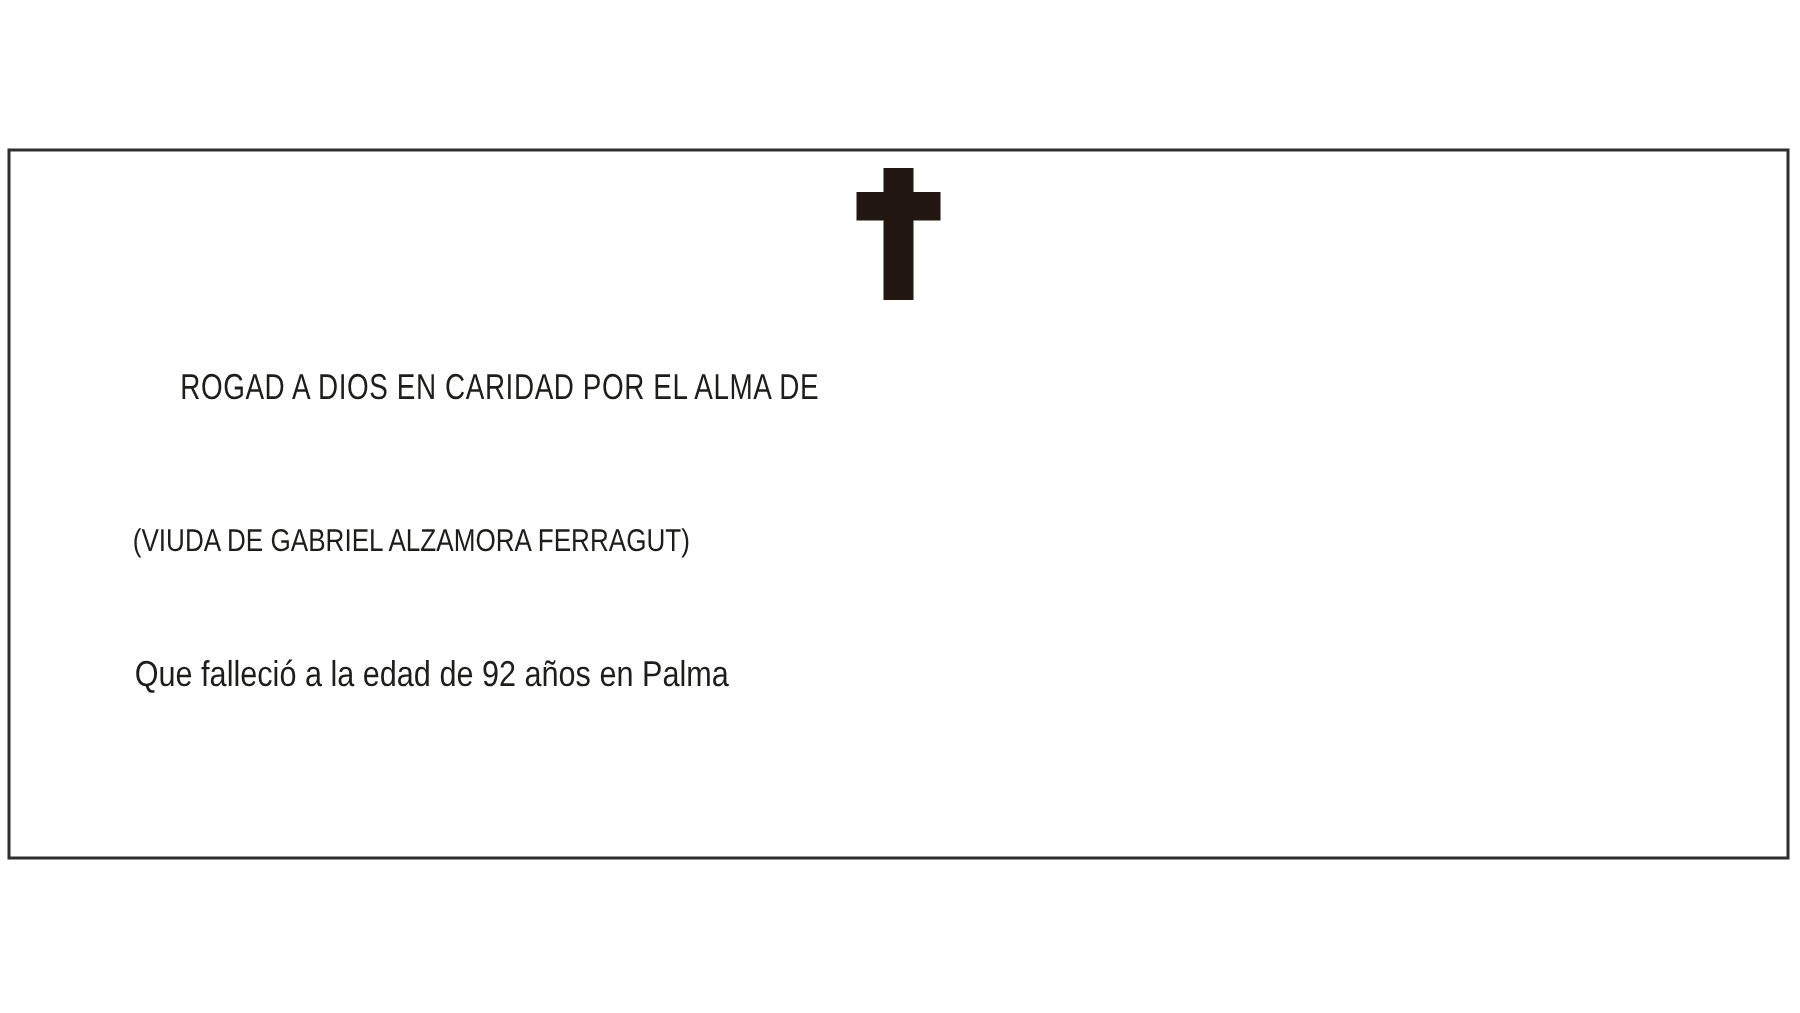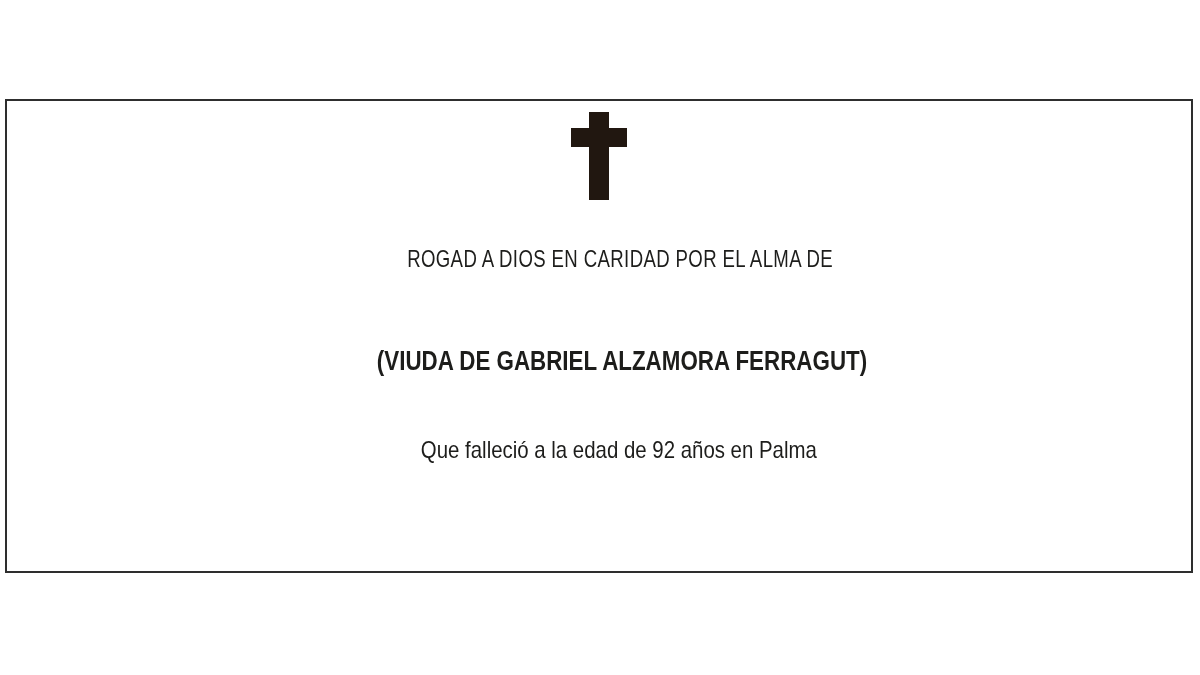--- a/index.html
+++ b/index.html
@@ -50,21 +50,21 @@
   }
   .cross .h-bar {
     position: absolute;
     left: 0;
     top: 16px;
     width: 56px;
     height: 19px;
     background: #211710;
   }
   .center-line {
-    text-align: center;
+    text-align: left;
     white-space: pre;
   }
   .center-line > span {
     display: inline-block;
     white-space: pre;
     transform-origin: 50% 50%;
   }
   .intro-line {
     margin-top: 14px;
     font-size: 24px;
@@ -73,23 +73,23 @@
   }
   .name-line {
     margin-top: 3px;
     font-size: 66px;
     line-height: 64px;
     font-weight: bold;
     color: #161412;
   }
   .relation-line {
     margin-top: 12px;
-    font-size: 27px;
+    font-size: 21px;
     line-height: 30px;
-    font-weight: bold;
+    font-weight: normal;
   }
   .death-line-1 {
     margin-top: 3px;
     font-size: 24px;
     line-height: 27px;
   }
 </style>
 </head>
 <body>
 

